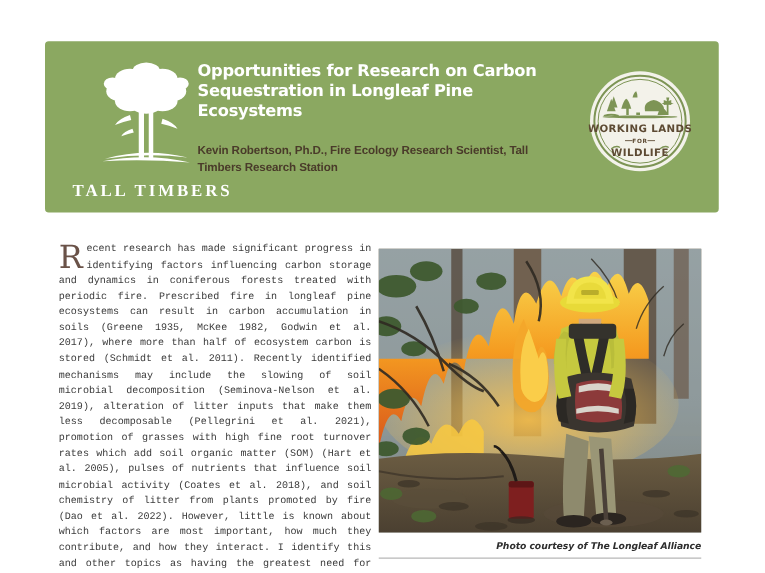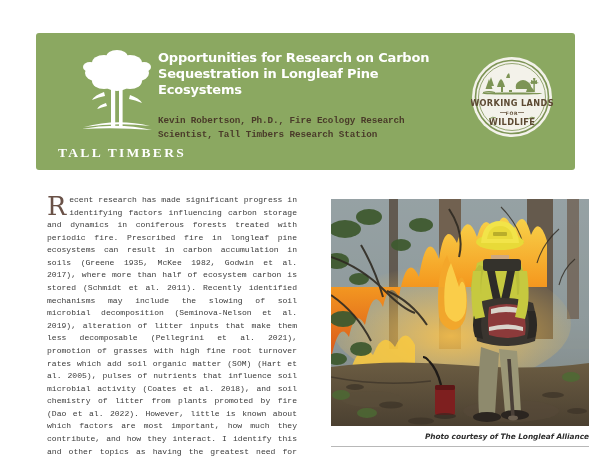--- a/index.html
+++ b/index.html
@@ -72,21 +72,21 @@
     font-family: "DejaVu Sans", sans-serif;
     font-size: 13px;
     font-weight: 700;
     line-height: 1.23;
     letter-spacing: -0.2px;
   }
   .banner-byline {
     margin: 0;
     margin-top: 16px;
     color: #4a3b2a;
-    font-family: Liberation Mono, monospace;
+    font-family: Liberation Sans, sans-serif;
     font-size: 9.3px;
     font-weight: 700;
     line-height: 1.48;
     letter-spacing: -0.1px;
   }
 
   
   .wlfw-badge {
     position: absolute;
     right: 22px;
@@ -119,21 +119,21 @@
     font-size: 25.5px;
     line-height: 0.82;
     font-weight: 400;
     padding: 2px 2px 0 0;
     margin-right: 1px;
   }
 
   
   .photo-col {
     position: absolute;
-    left: 331px;
+    left: 303px;
     top: 199px;
     width: 258px;
   }
   .photo-frame {
     width: 258px;
     height: 227px;
     overflow: hidden;
     position: relative;
     background: #4a4437;
   }

